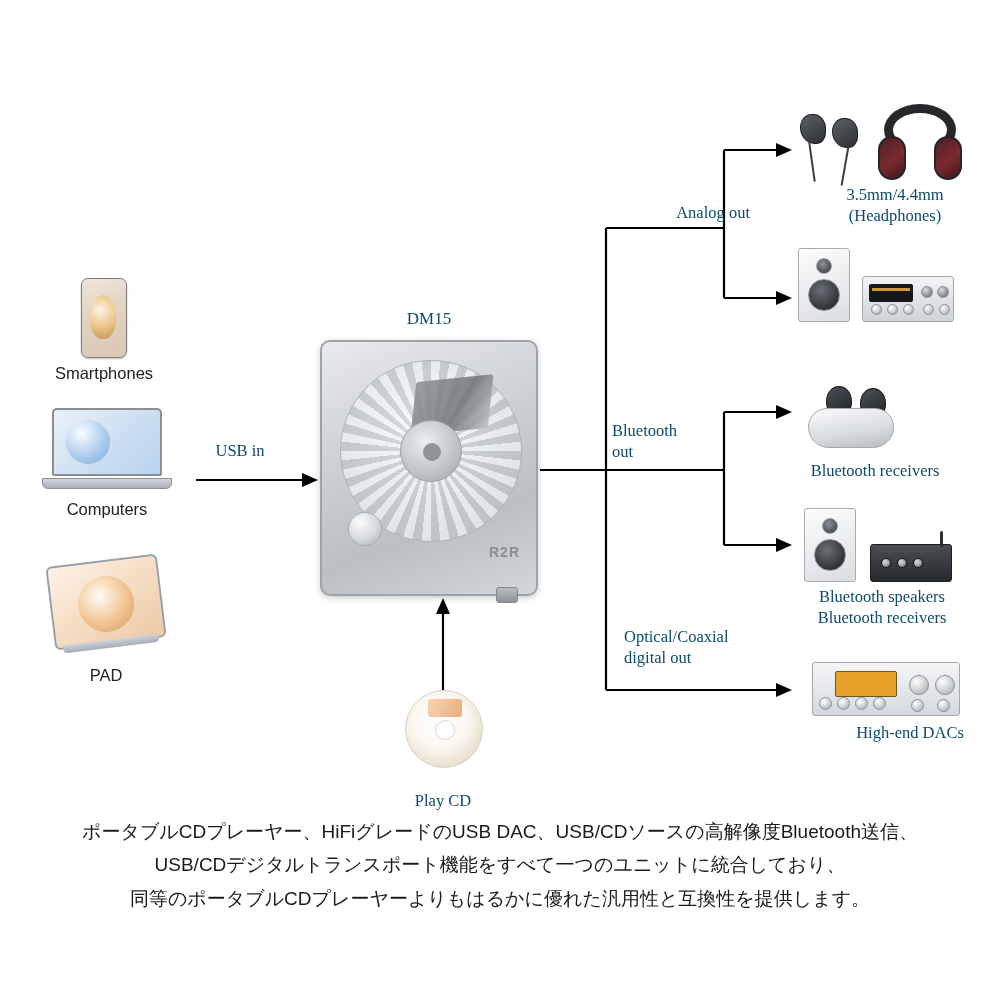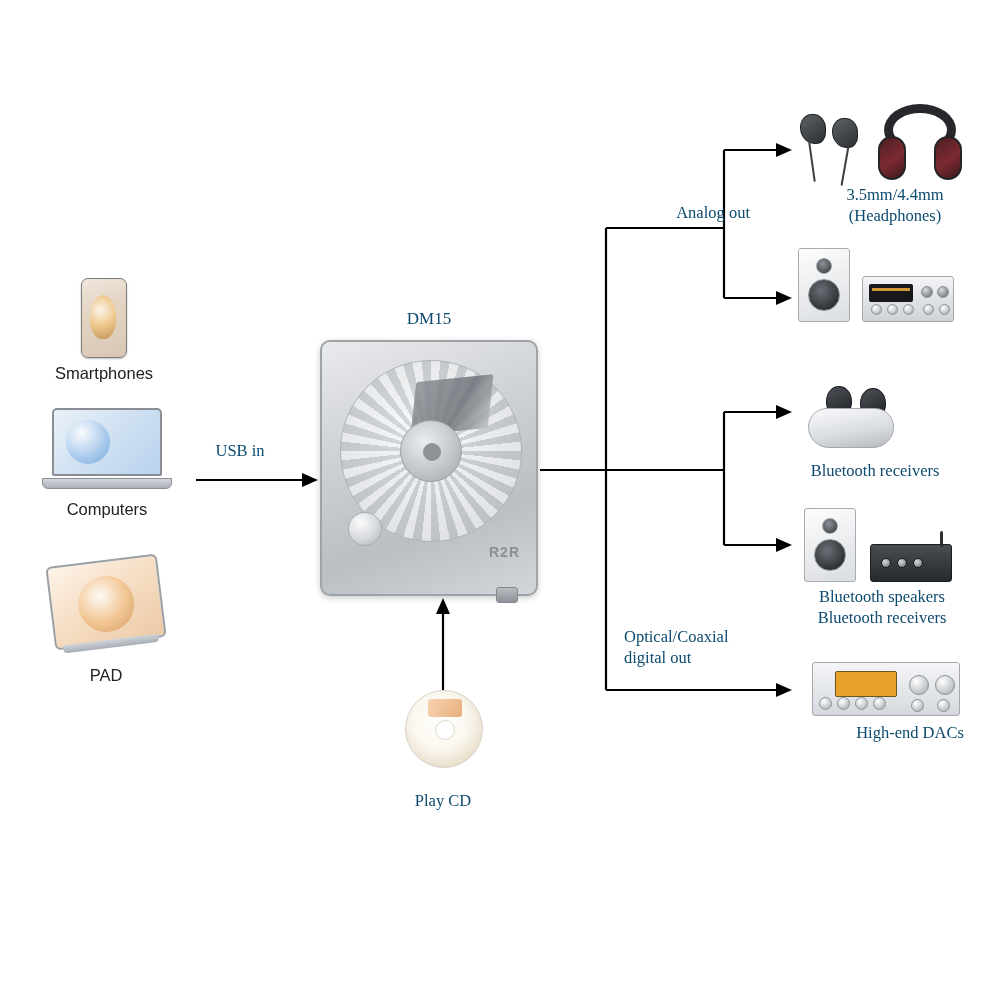--- a/index.html
+++ b/index.html
@@ -548,20 +548,22 @@
     <div class="brand">R2R</div>
     <div class="foot"></div>
   </div>
 
   <div class="cd">
     <div class="cd-art"></div>
   </div>
   <div class="label" style="left:373px; top:790px; width:140px;">Play CD</div>
 
   <div class="label" style="left:600px; top:202px; width:150px; text-align:right;">Analog out</div>
+  <div class="label" style="left:612px; top:420px; width:120px; text-align:left;">Bluetooth
+out</div>
   <div class="label" style="left:624px; top:626px; width:170px; text-align:left;">Optical/Coaxial
 digital out</div>
 
   <div class="art" style="left:798px; top:104px;">
     <div style="display:flex; align-items:flex-end; gap:10px;">
       <div class="iem">
         <div class="shell a"></div>
         <div class="shell b"></div>
         <div class="wire a"></div>
         <div class="wire b"></div>
@@ -629,14 +631,19 @@
       <div class="gk" style="left:42px; top:34px;"></div>
       <div class="gk" style="left:60px; top:34px;"></div>
       <div class="gk" style="left:96px; top:12px; width:20px; height:20px;"></div>
       <div class="gk" style="left:122px; top:12px; width:20px; height:20px;"></div>
       <div class="gk" style="left:98px; top:36px;"></div>
       <div class="gk" style="left:124px; top:36px;"></div>
     </div>
   </div>
   <div class="label" style="left:820px; top:722px; width:180px;">High-end DACs</div>
 
+  <div class="desc">
+    <div>ポータブルCDプレーヤー、HiFiグレードのUSB DAC、USB/CDソースの高解像度Bluetooth送信、</div>
+    <div>USB/CDデジタルトランスポート機能をすべて一つのユニットに統合しており、</div>
+    <div>同等のポータブルCDプレーヤーよりもはるかに優れた汎用性と互換性を提供します。</div>
+  </div>
 
 </div>
 
 </body></html>

